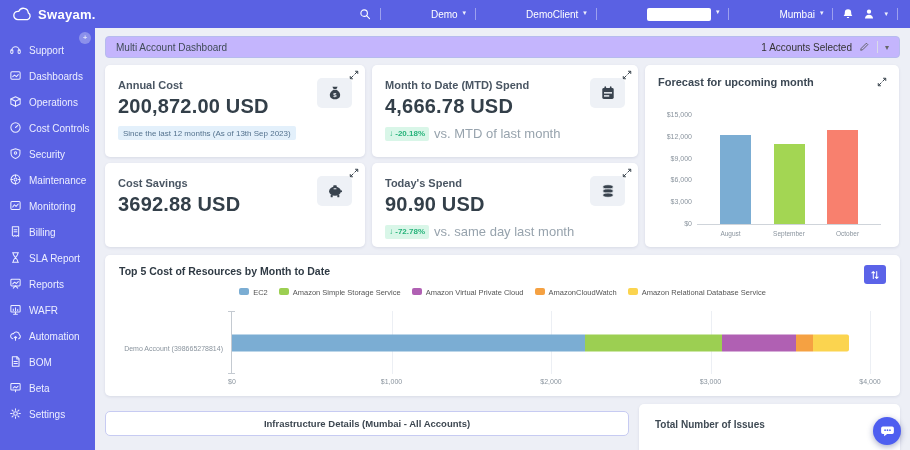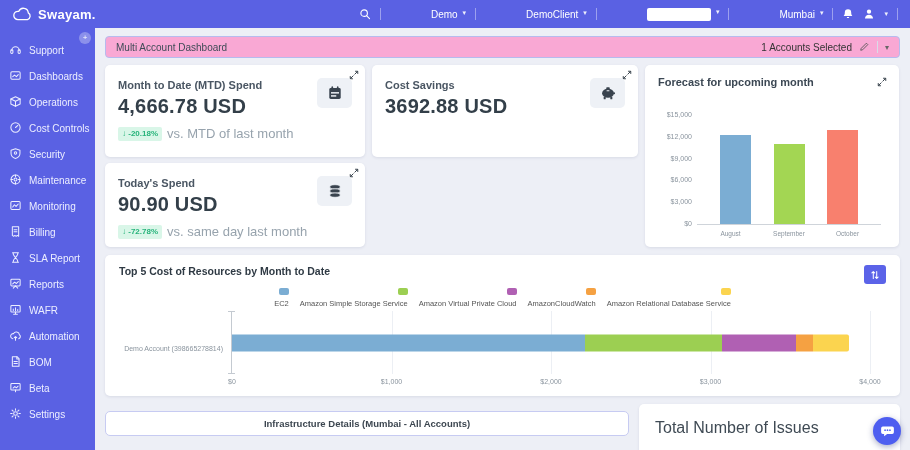--- a/index.html
+++ b/index.html
@@ -22,21 +22,21 @@
 
   
   .sidebar { position:absolute; top:28px; left:0; bottom:0; width:95px; background:#5a61e3; padding-top:9px; z-index:4; }
   .collapse-btn { position:absolute; top:4px; right:4px; width:12px; height:12px; border-radius:50%;
                   background:rgba(255,255,255,.3); color:#fff; font-size:8px; line-height:12px; text-align:center; }
   .side-item { display:flex; align-items:center; gap:7px; padding:5.5px 9px; color:#eceeff; font-size:10px; cursor:pointer; white-space:nowrap; }
   .side-item svg { width:13px; height:13px; flex:0 0 13px; }
 
   
   .main { position:absolute; left:95px; top:28px; right:0; bottom:0; padding:8px 10px; }
-  .page-header { background:#f9a8d4; border:1px solid #b6bbee; border-radius:4px; height:22px;
+  .page-header { background:#c4b5fd; border:1px solid #b6bbee; border-radius:4px; height:22px;
                  display:flex; align-items:center; justify-content:space-between; padding:0 10px; }
   .ph-title { font-size:10px; color:#3f4b57; }
   .ph-right { display:flex; align-items:center; gap:7px; font-size:10px; color:#333; }
   .ph-right svg { width:11px; height:11px; }
   .ph-sep { width:1px; height:12px; background:#d9dbe8; }
   .ph-caret { font-size:8px; color:#666; }
 
   .grid { display:grid; grid-template-columns:260px 266px 254px; grid-template-rows:92px 84px;
           gap:6px 7px; margin-top:7px; }
   .card { background:#fff; border-radius:5px; box-shadow:0 1px 3px rgba(30,40,90,.10);
@@ -68,40 +68,40 @@
 
   
   .top5 { margin-top:8px; background:#fff; border-radius:5px; box-shadow:0 1px 3px rgba(30,40,90,.10);
           height:141px; position:relative; padding:10px 14px; }
   .top5-head { display:flex; justify-content:space-between; align-items:flex-start; }
   .top5-title { font-size:10.5px; font-weight:700; color:#2f3a44; }
   .sort-btn { width:22px; height:19px; background:#5b63e8; border:none; border-radius:3px;
               display:flex; align-items:center; justify-content:center; cursor:pointer; }
   .sort-btn svg { width:12px; height:12px; }
   .legend { display:flex; justify-content:center; gap:11px; margin-top:4px; flex-wrap:wrap; }
-  .legend-item { display:flex; align-items:flex-end; gap:4px; font-size:7.5px; color:#555;flex-direction:column; }
+  .legend-item { display:flex; align-items:flex-start; gap:4px; font-size:7.5px; color:#555; }
   .legend-swatch { width:10px; height:7px; border-radius:2px; }
   .sb-area { position:absolute; left:14px; right:30px; top:52px; bottom:6px; }
   .sb-chart { position:absolute; left:112px; right:0; top:4px; bottom:16px; border-left:1px solid #c4cad1; }
   .sb-chart::before, .sb-chart::after { content:""; position:absolute; left:-4px; width:7px; height:1px; background:#c4cad1; }
   .sb-chart::before { top:0; } .sb-chart::after { bottom:0; }
   .sb-grid { position:absolute; top:0; bottom:0; width:1px; background:#eceff4; }
   .sb-bar { position:absolute; left:0; right:0; top:50%; height:17px; transform:translateY(-50%); display:flex; }
   .sb-seg:last-child { border-radius:0 2px 2px 0; }
   .sb-cat { position:absolute; left:0; top:50%; transform:translateY(-58%); width:104px; text-align:right;
             font-size:7px; color:#8a949e; }
   .sb-tick { position:absolute; top:calc(100% + 4px); transform:translateX(-50%); font-size:7px; color:#8a949e; white-space:nowrap; }
 
   
   .bottom-row { display:flex; gap:10px; margin-top:8px; align-items:flex-start; }
   .infra-tab { flex:0 0 524px; margin-top:7px; background:#fff; border:1px solid #c7cbf2; border-radius:5px;
                text-align:center; font-size:9.5px; font-weight:700; color:#3c4650; padding:6px 0; cursor:pointer; }
   .issues-card { flex:1; background:#fff; border-radius:5px; box-shadow:0 1px 3px rgba(30,40,90,.10);
                  padding:15px 16px 30px; }
-  .issues-title { font-size:16px; font-weight:400; color:#3f4a54; }
+  .issues-title { font-size:10px; font-weight:700; color:#3f4a54; }
 
   .chat-fab { position:absolute; right:9px; bottom:5px; width:28px; height:28px; border-radius:50%;
               background:#4e5ef0; display:flex; align-items:center; justify-content:center;
               box-shadow:0 2px 6px rgba(40,50,120,.4); cursor:pointer; z-index:6; }
   .chat-fab svg { width:15px; height:15px; }
 </style>
 </head>
 <body>
 
 <div class="app">
@@ -284,20 +284,37 @@
               <path d="M2.2 11.8l.6-2.4 6.6-6.6 1.8 1.8-6.6 6.6z"></path>
             </svg>
         </span>
         <span class="ph-sep"></span>
         <span class="ph-caret">▾</span>
       </div>
     </div>
 
     <div class="grid">
 
+      <div class="card">
+        <span class="expand">
+          <svg viewBox="0 0 12 12" fill="none" stroke="#3a444e" stroke-width="1.2" stroke-linecap="round">
+              <path d="M7.8 1.5h2.7v2.7M10.2 1.8 7 5M4.2 10.5H1.5V7.8M1.8 10.2 5 7"></path>
+            </svg>
+        </span>
+        <div class="card-title">Annual Cost</div>
+        <div class="card-value">200,872.00 USD</div>
+        <span class="badge-blue">Since the last 12 months (As of 13th Sep 2023)</span>
+        <div class="icon-tile">
+          <svg viewBox="0 0 14 14" fill="#39434e">
+              <path d="M4.7 1.5h4.6l-1.1 2H5.8Z"></path>
+              <path d="M5.6 4.1h2.8c2.4 1.5 3.6 3.7 3 5.7-.5 1.9-2.5 2.7-4.4 2.7s-3.9-.8-4.4-2.7c-.6-2 .6-4.2 3-5.7Z"></path>
+              <text x="7" y="10.2" font-size="5.2" fill="#eef1f6" text-anchor="middle" font-weight="bold">$</text>
+            </svg>
+        </div>
+      </div>
 
       <div class="card">
         <span class="expand">
           <svg viewBox="0 0 12 12" fill="none" stroke="#3a444e" stroke-width="1.2" stroke-linecap="round">
               <path d="M7.8 1.5h2.7v2.7M10.2 1.8 7 5M4.2 10.5H1.5V7.8M1.8 10.2 5 7"></path>
             </svg>
         </span>
         <div class="card-title">Month to Date (MTD) Spend</div>
         <div class="card-value">4,666.78 USD</div>
         <div class="delta-row">

